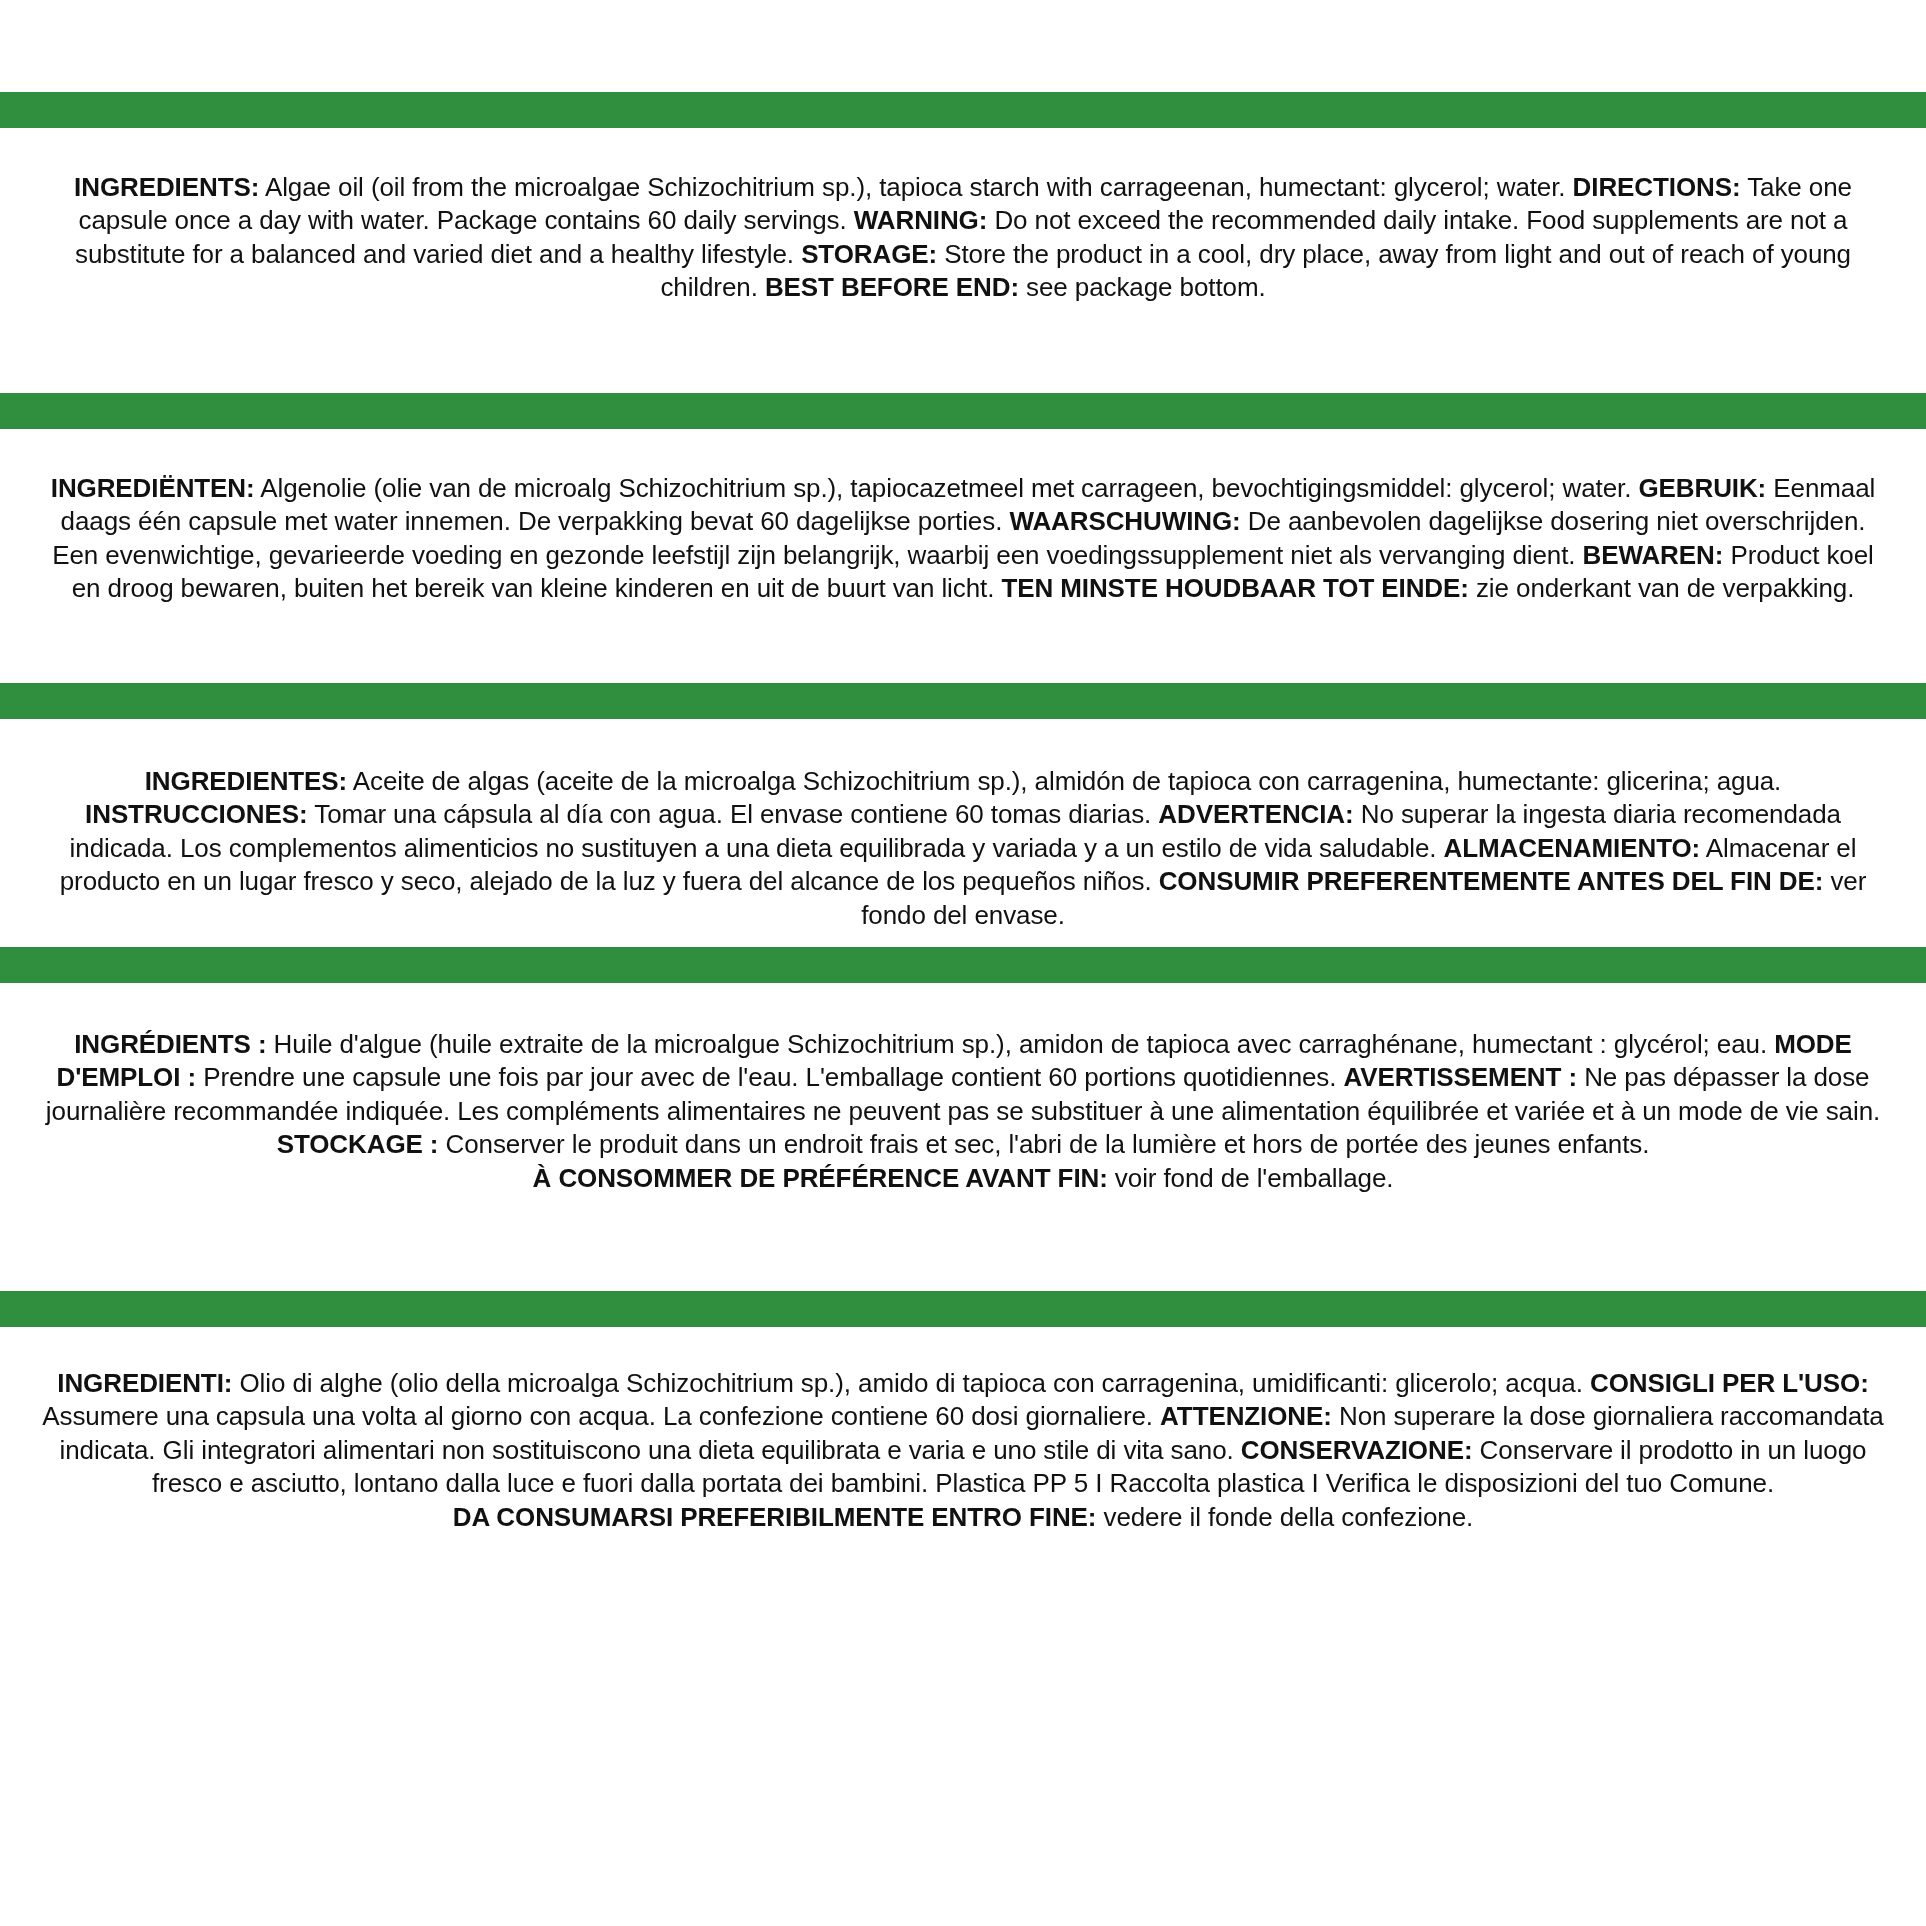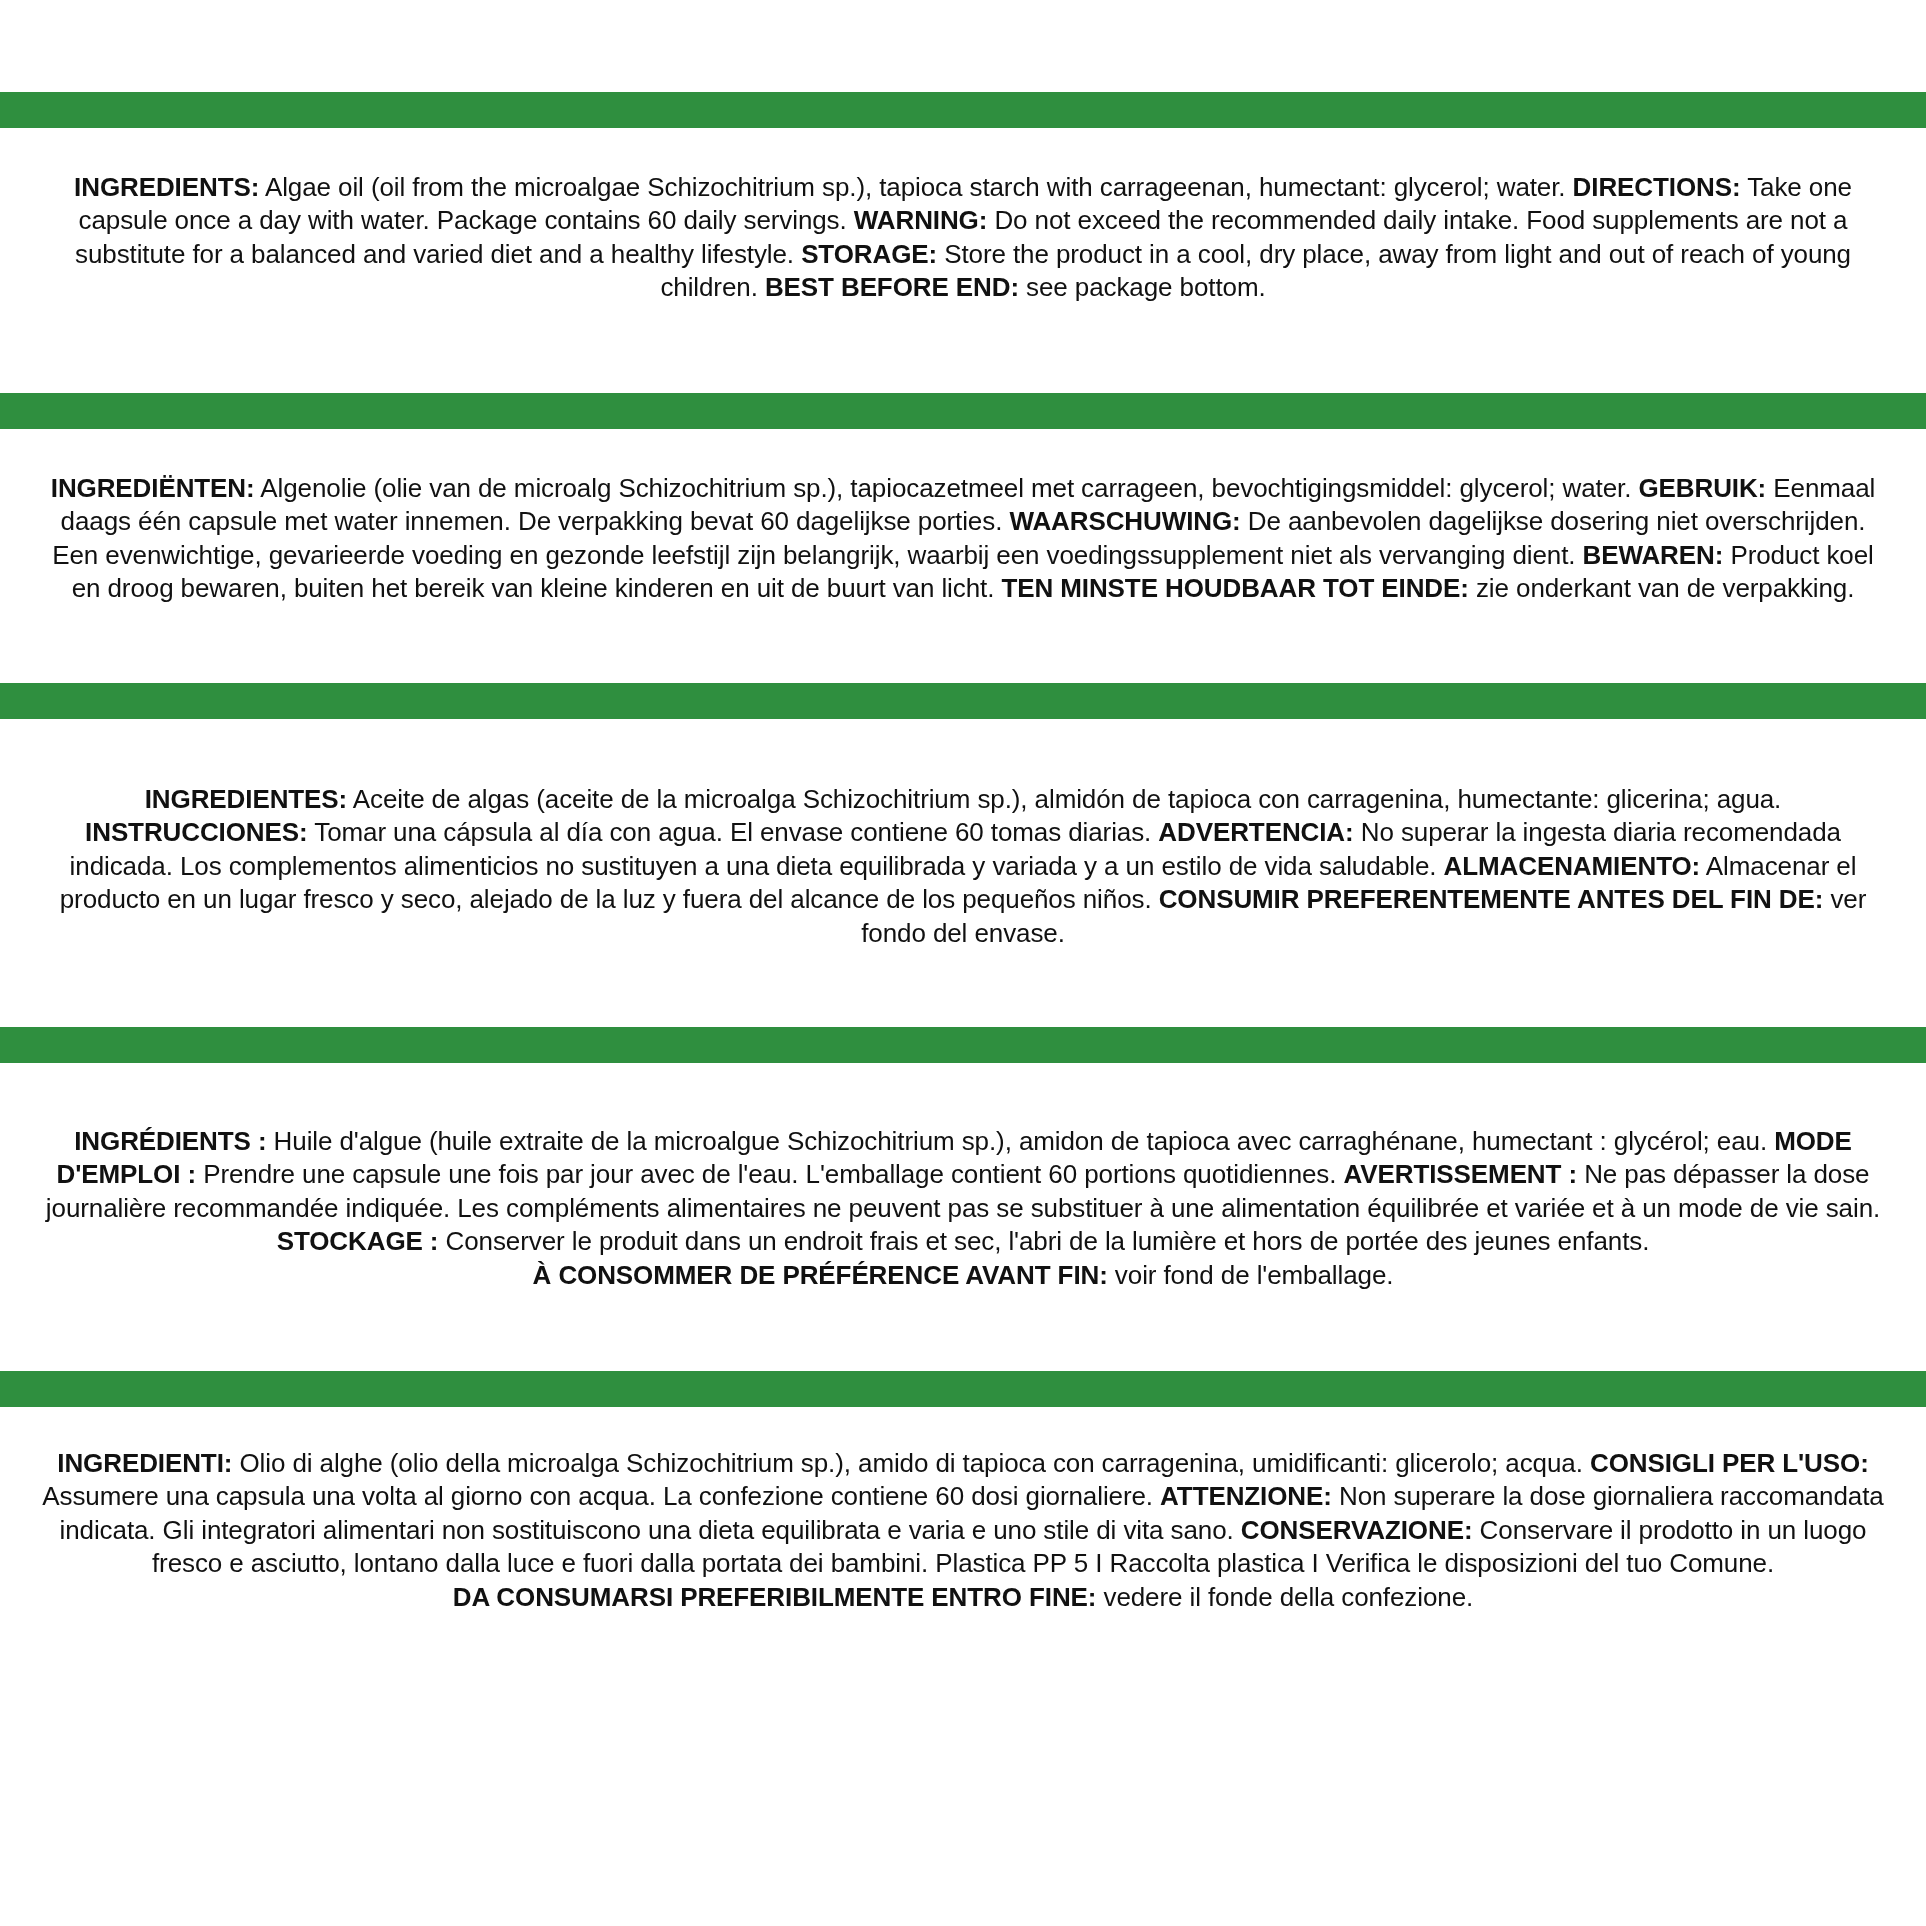--- a/index.html
+++ b/index.html
@@ -35,22 +35,22 @@
     text-align: center;
     margin: 0;
     color: #111111;
   }
   .para b {
     font-weight: 700;
   }
   
   .sec-en  { padding-top: 43px; height: 265px; }
   .sec-nl  { padding-top: 43px; height: 254px; }
-  .sec-es  { padding-top: 64px; height: 308px; }
-  .sec-fr  { padding-top: 62px; height: 308px; border-radius: 20px; }
+  .sec-es  { padding-top: 46px; height: 228px; }
+  .sec-fr  { padding-top: 45px; height: 308px; border-radius: 20px; }
   .sec-it  { padding-top: 40px; height: 274px; }
   .bar-top { height: 36px; margin-top: 92px; }
   .bar     { height: 36px; }
 </style>
 </head>
 <body style="background: rgb(255, 255, 255);">
 
 <div class="page">
 
   <div class="divider bar-top" style="background: rgb(47, 143, 63);"></div>

